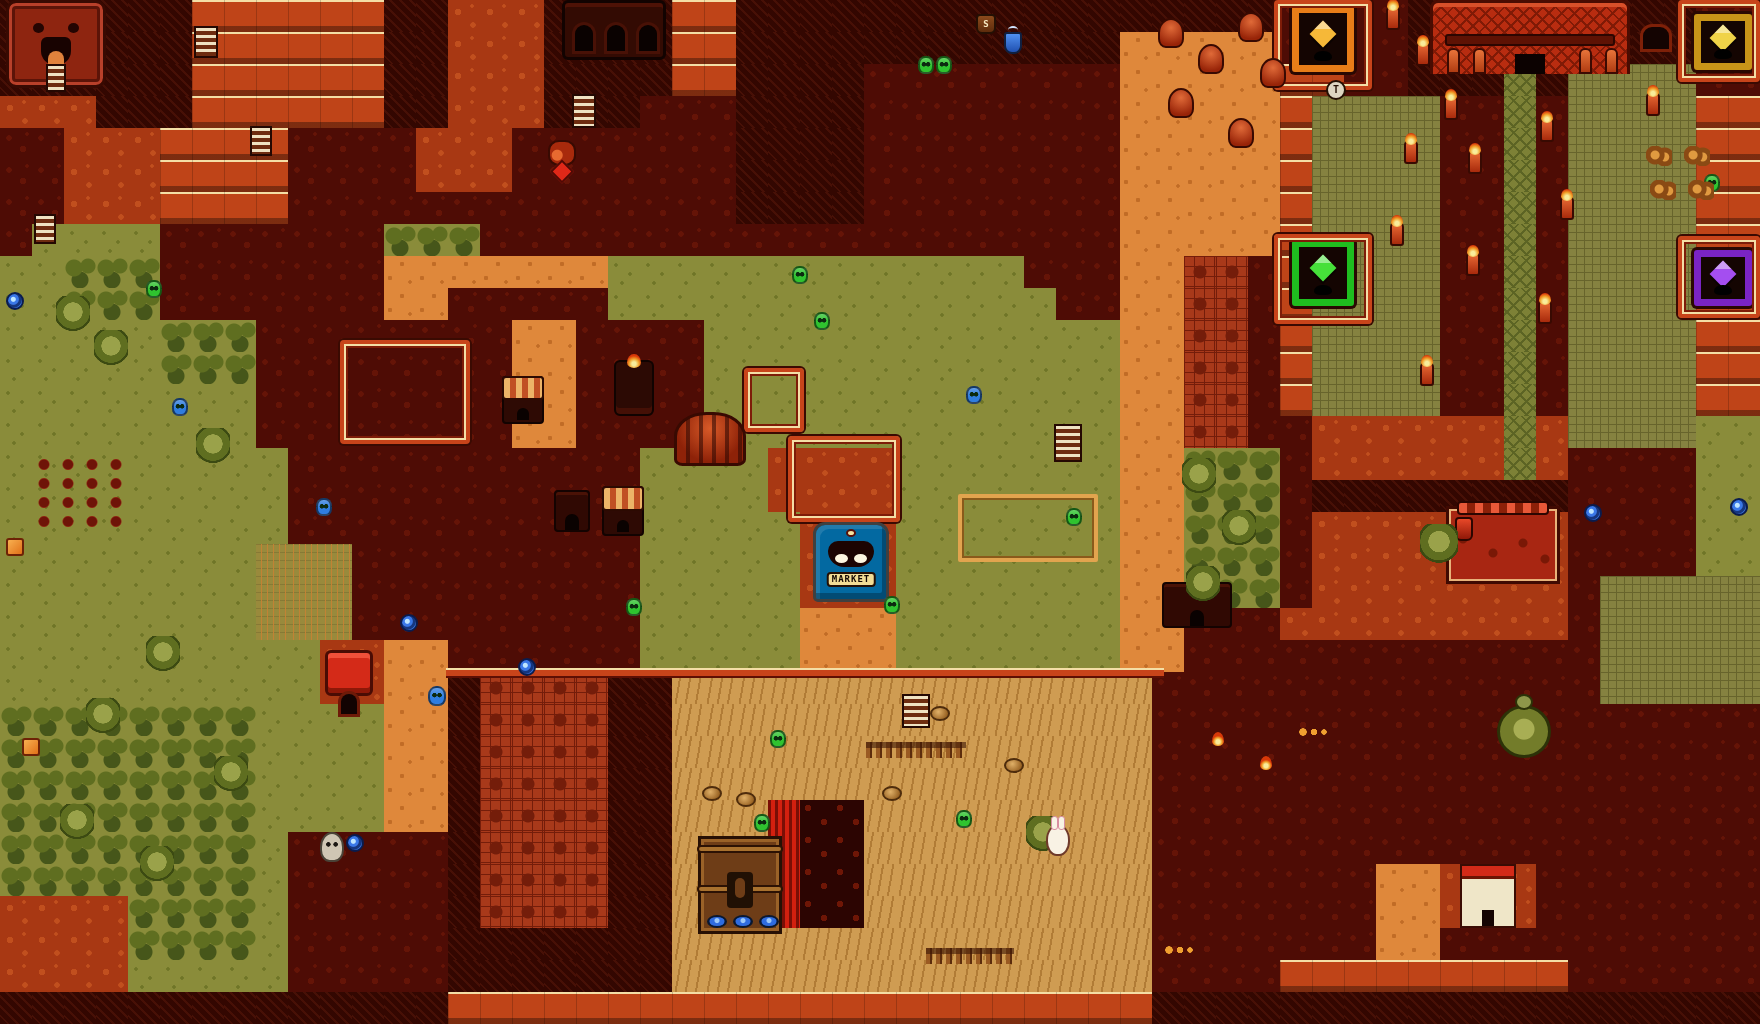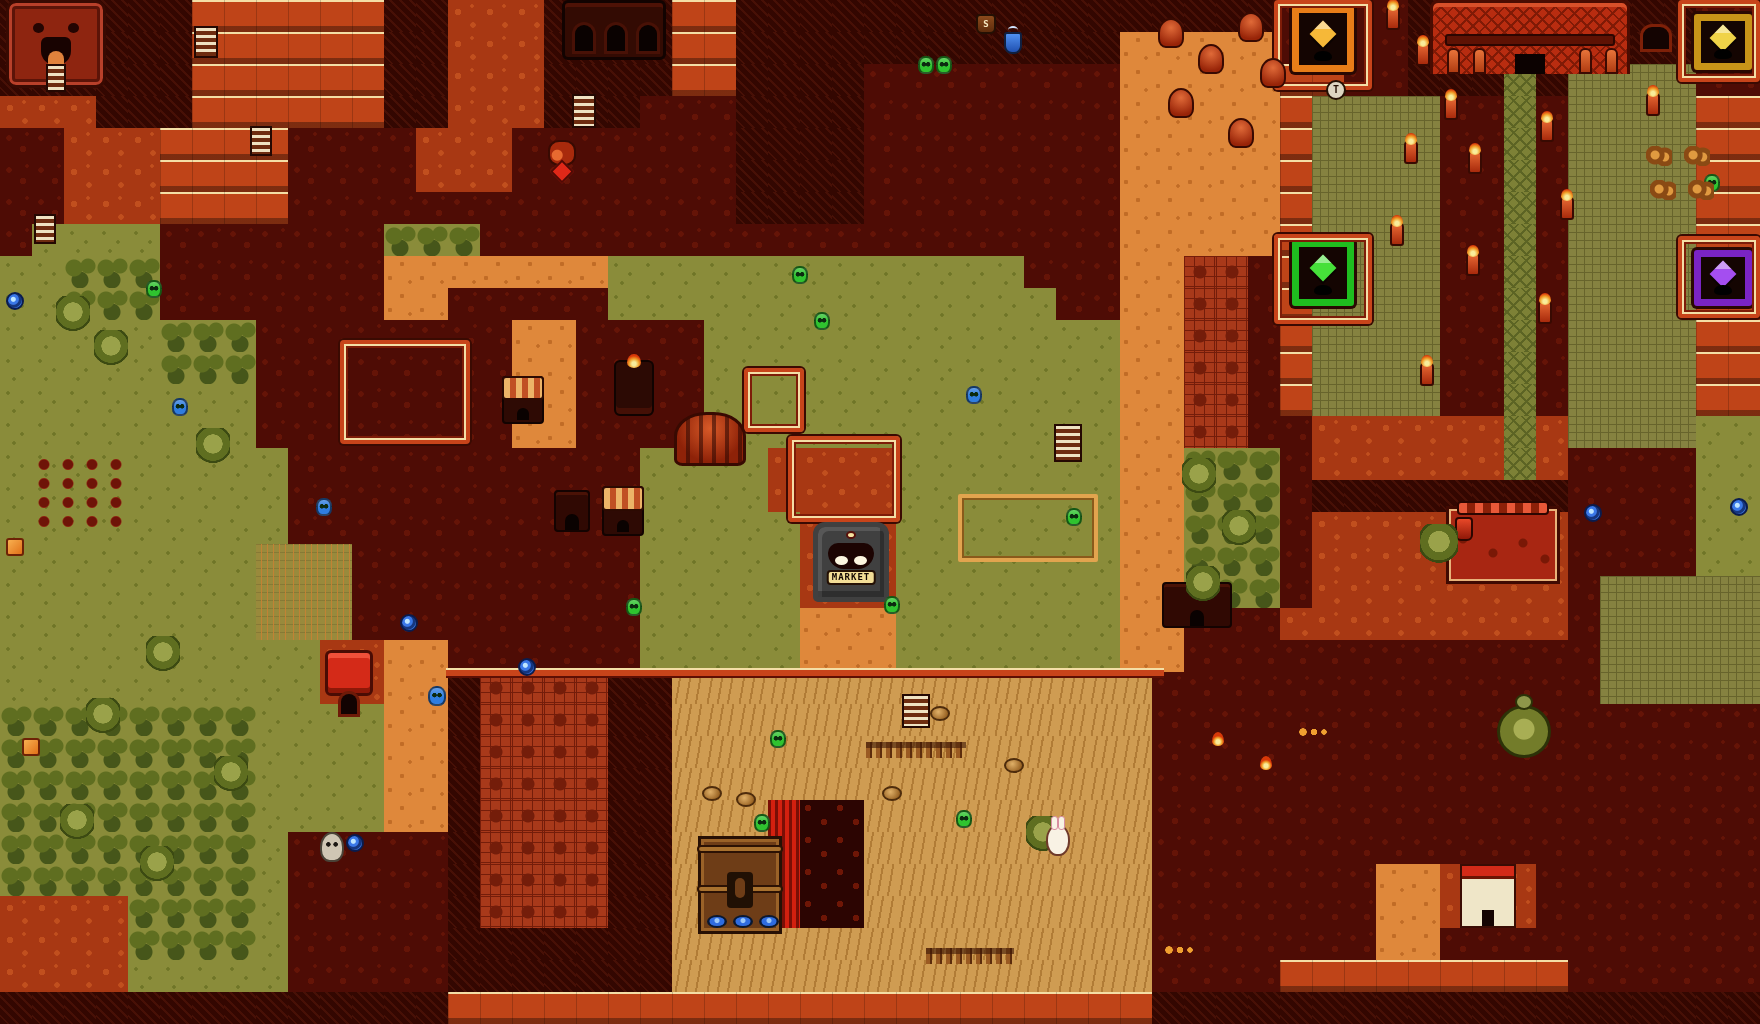--- a/index.html
+++ b/index.html
@@ -19,21 +19,21 @@
   .t-c{background-color:var(--c);background-image:linear-gradient(var(--c2) 1px,transparent 1px),linear-gradient(90deg,var(--c2) 1px,transparent 1px);background-size:8px 8px}
   .t-q{background-color:var(--q);background-image:radial-gradient(circle at 16px 16px,var(--q2) 6px,transparent 7px),linear-gradient(var(--q2) 1px,transparent 1px),linear-gradient(90deg,var(--q2) 1px,transparent 1px);background-size:32px 32px,10px 10px,10px 10px}
   .t-k{background-color:var(--k);background-image:radial-gradient(circle at 8px 8px,var(--k2) 3px,transparent 3.5px),radial-gradient(circle at 24px 22px,var(--k2) 3px,transparent 3.5px)}
   .t-p{background-color:var(--p);background-image:repeating-linear-gradient(45deg,transparent 0 7px,var(--p2) 7px 9px),repeating-linear-gradient(-45deg,transparent 0 7px,var(--p2) 7px 9px)}
   .t-L{background-color:var(--L);background-image:repeating-linear-gradient(90deg,var(--L2) 0 3px,transparent 3px 7px)}
 
   .lm{position:absolute;box-sizing:border-box}
   .lm span{position:absolute;box-sizing:border-box;display:block}
   .lm-wall{border:4px solid #c8441a;box-shadow:inset 0 0 0 2px #f4dfa6,inset 0 0 0 4px #7e1c08,0 0 0 2px #3a0a02;border-radius:4px}
   .lm-wallline{background:#c8441a;box-shadow:inset 0 2px 0 #f4dfa6,inset 0 -2px 0 #5e0f04}
-  .lm-market{background:#404040;border:5px solid #404040;border-radius:12px 12px 5px 5px;box-shadow:inset -4px -6px 0 rgba(0,0,0,.28),inset 4px 4px 0 rgba(255,255,255,.12)}
+  .lm-market{background:#0369a1;border:3px solid #404040;border-radius:12px 12px 5px 5px;box-shadow:inset -4px -6px 0 rgba(0,0,0,.28),inset 4px 4px 0 rgba(255,255,255,.12)}
   .m-knob{left:50%;top:4px;transform:translateX(-50%);width:10px;height:8px;background:#f6e3a0;border-radius:50%;border:2px solid #58100a}
   .m-mouth{left:50%;top:16px;transform:translateX(-50%);width:46px;height:26px;background:#1c0402;border-radius:10px 10px 16px 16px}
   .m-mouth::before,.m-mouth::after{content:"";position:absolute;bottom:4px;width:13px;height:9px;background:#fdf6e0;border-radius:50%}
   .m-mouth::before{left:7px}.m-mouth::after{right:7px}
   .m-sign{left:50%;bottom:12px;transform:translateX(-50%);background:#f2dd96;color:#140802;border:2px solid #241004;border-radius:4px;font:bold 9px/11px "DejaVu Sans Mono",monospace;letter-spacing:1px;padding:0 3px;white-space:nowrap}
   .lm-pad{background:#140502;border:7px solid var(--frame);border-radius:3px;box-shadow:0 0 0 3px #2a0802}
   .pad-gem{left:50%;top:40%;transform:translate(-50%,-50%) rotate(45deg);width:19px;height:19px;background:linear-gradient(135deg,rgba(255,255,255,.45) 0 30%,transparent 30%),var(--gem);box-shadow:2px 2px 0 rgba(0,0,0,.5)}
   .pad-mark{left:50%;bottom:4px;transform:translateX(-50%);width:18px;height:10px;background:#000;border-radius:50% 50% 40% 40%/70% 70% 40% 40%}
   .lm-temple{background-color:#b82c10;background-image:repeating-linear-gradient(45deg,transparent 0 7px,#801a06 7px 9px),repeating-linear-gradient(-45deg,transparent 0 7px,#801a06 7px 9px);border:3px solid #4a0c02;border-bottom:none;border-radius:8px 8px 0 0;box-shadow:inset 0 4px 0 #d8502a}
   .tp-lintel{left:6%;right:6%;top:44%;height:12px;background:#5e1204;border:2px solid #2c0601;border-radius:3px}

